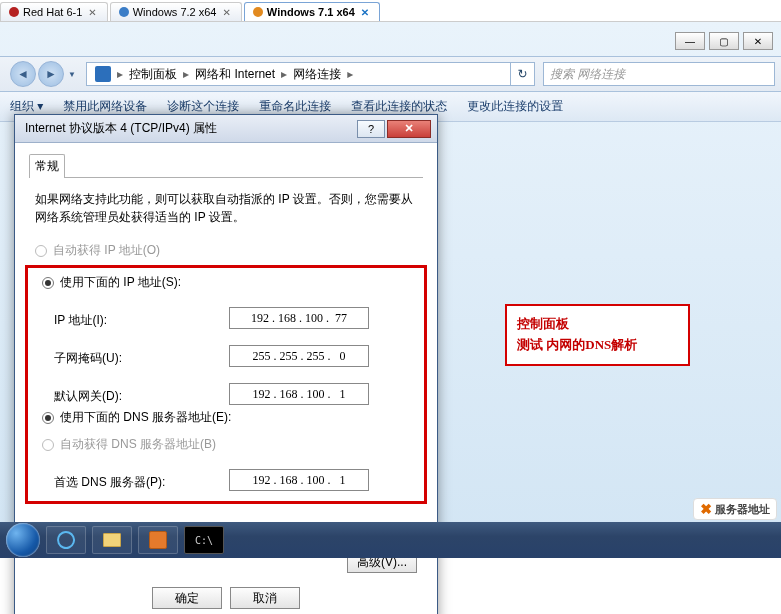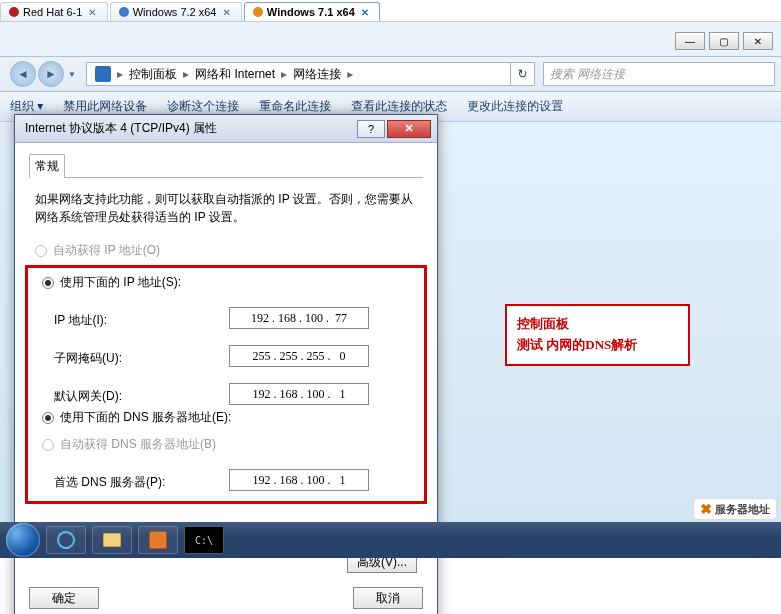--- a/index.html
+++ b/index.html
@@ -58,21 +58,21 @@
 .opt .lbl.dis{color:#999}
 
 .redbox{border:3px solid #d40000;margin:0 -4px 0 -4px;padding:6px 8px}
 
 .row{display:flex;align-items:flex-end;margin:16px 0 4px 18px}
 .row .k{width:175px}
 .ip{width:140px;height:22px;border:1px solid #888;font:12px/20px Tahoma;padding:0 4px;letter-spacing:0;text-align:center;white-space:pre}
 
 .chk{width:12px;height:12px;border:1px solid #777;display:inline-block;margin-right:6px;vertical-align:-2px}
 
-.btnrow{display:flex;justify-content:space-between;gap:8px;margin-top:14px}
+.btnrow{display:flex;justify-content:center;gap:8px;margin-top:14px}
 .btn{min-width:70px;height:22px;border:1px solid #888;background:linear-gradient(#fdfdfd,#e4e4e4);font-size:12px;display:flex;align-items:center;justify-content:center;padding:0 8px}
 
 .advrow{display:flex;justify-content:flex-end;margin:14px 6px 0}
 
 
 .taskbar{position:absolute;left:0;right:0;bottom:0;height:36px;background:linear-gradient(#3f5a7f,#2c4468 40%,#28416a);display:flex;align-items:center;padding:0 6px;gap:6px}
 .orb{width:34px;height:34px;border-radius:50%;background:radial-gradient(circle at 30% 30%,#6fb4ef,#1659a8 60%,#0a3a77);box-shadow:inset 0 0 2px #fff}
 .tb-item{width:40px;height:28px;border:1px solid rgba(255,255,255,.2);background:rgba(255,255,255,.05);display:flex;align-items:center;justify-content:center;border-radius:2px}
 .tb-item.cmd{background:#000;border-color:#555}
 .tb-ie{width:18px;height:18px;border:2px solid #5bb8f0;border-radius:50%;transform:rotate(20deg)}

